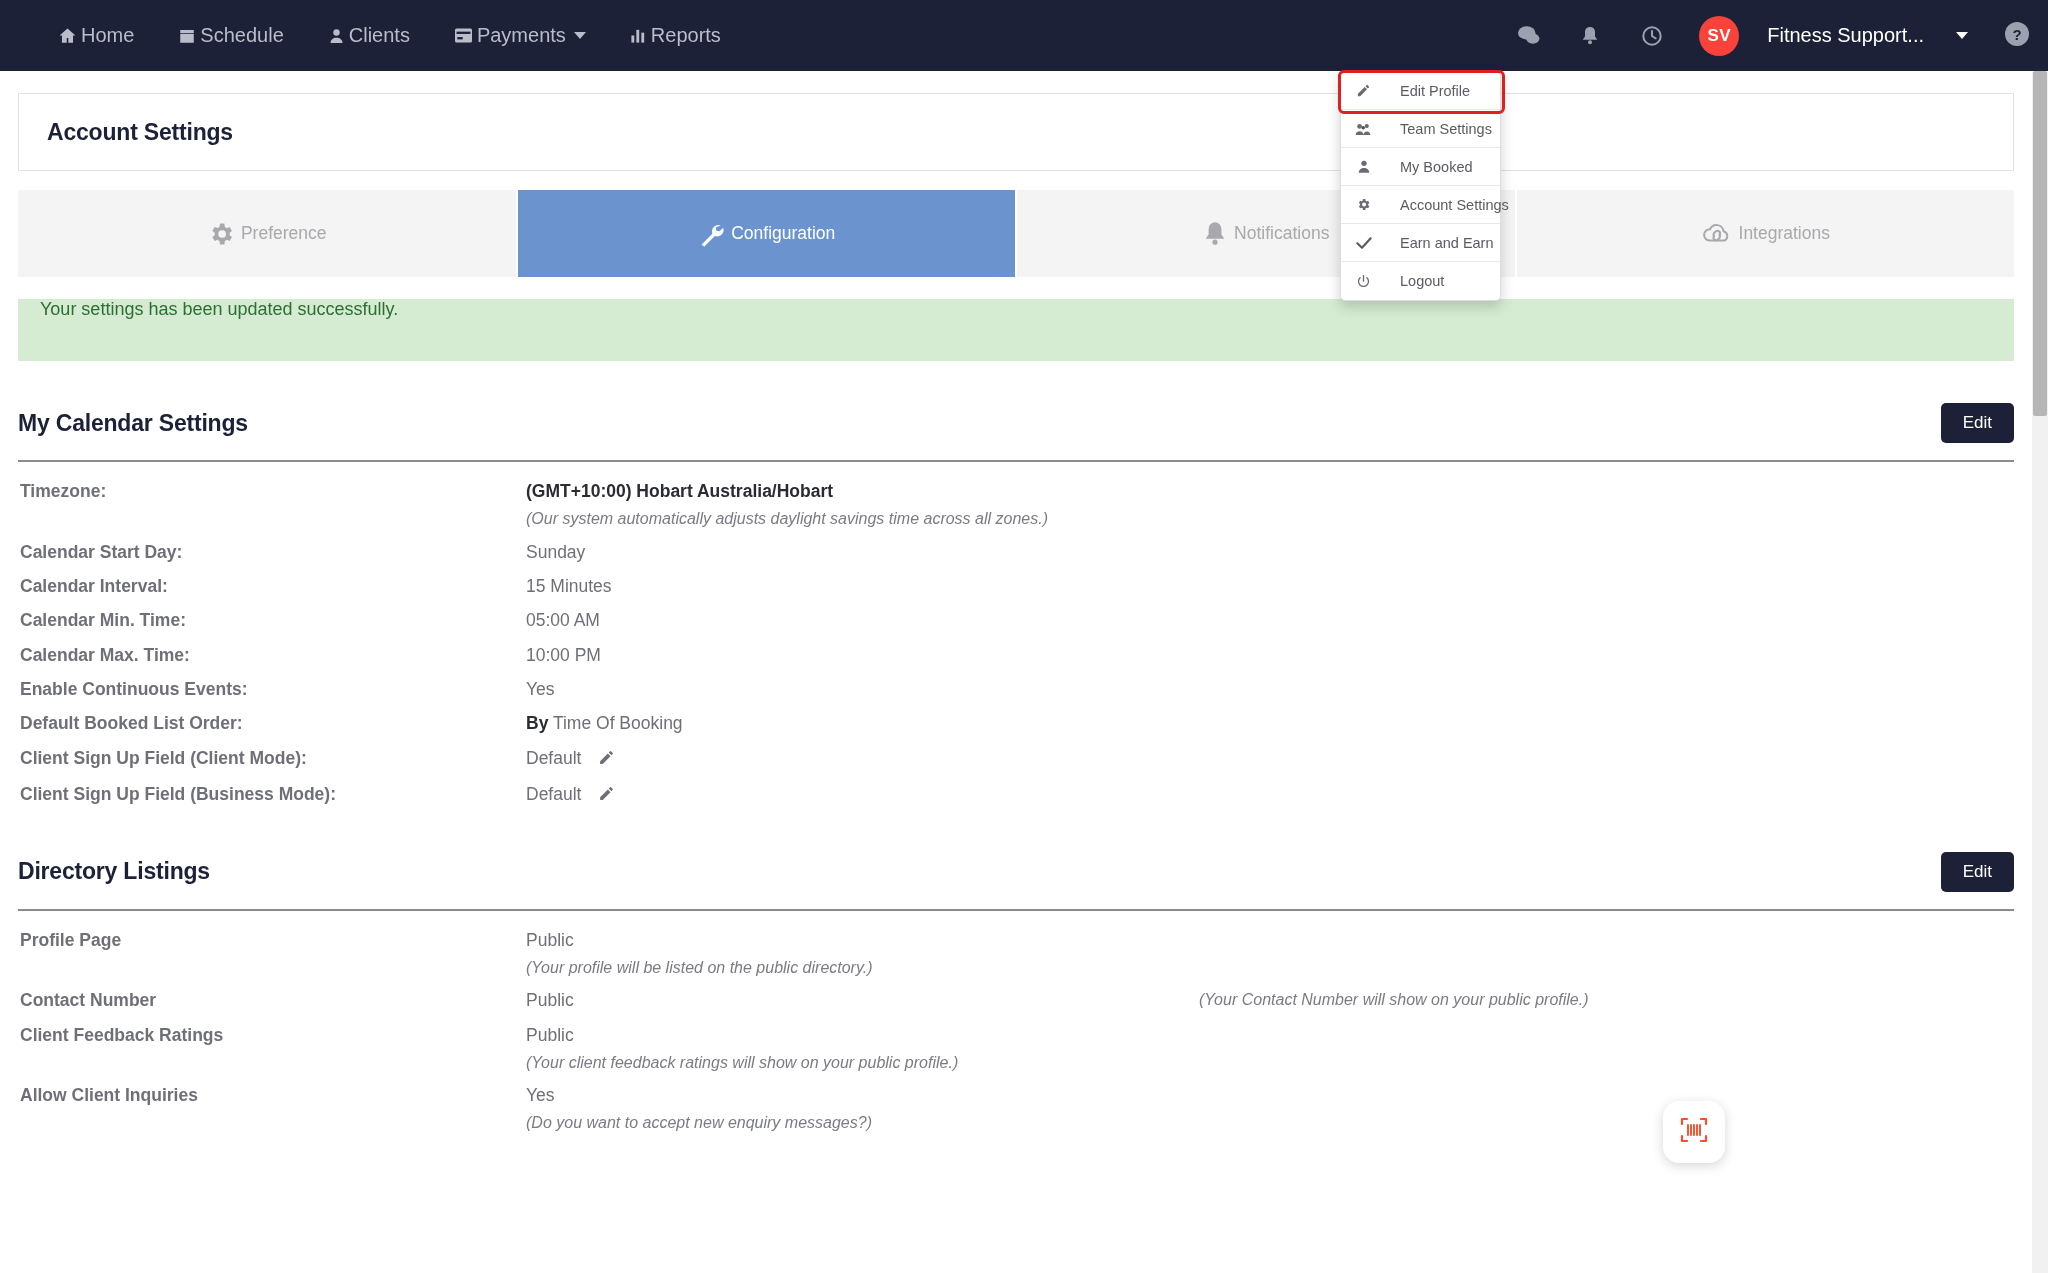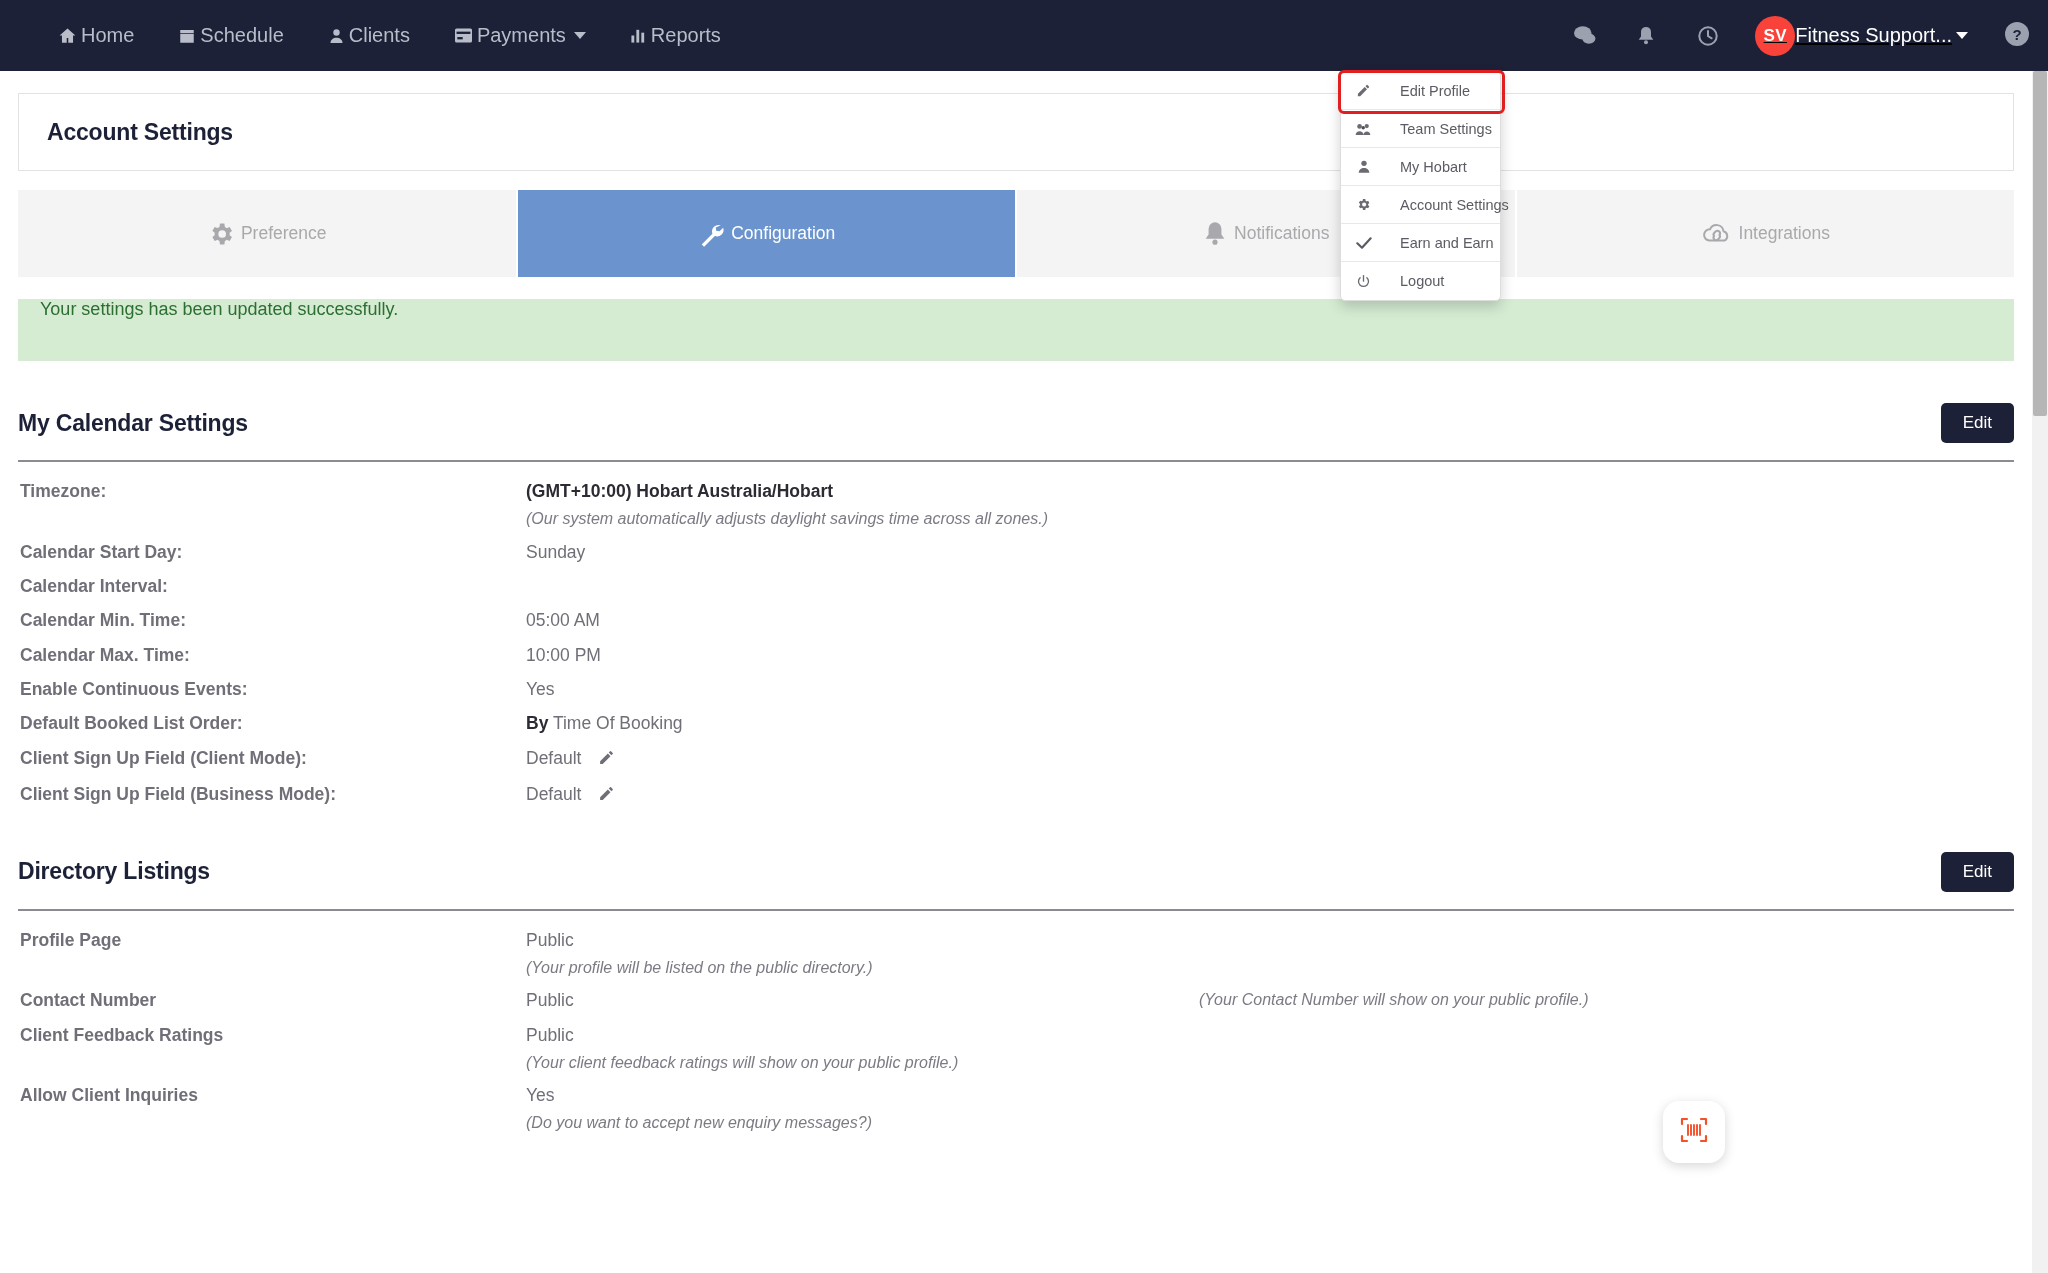--- a/index.html
+++ b/index.html
@@ -34,24 +34,23 @@
   }
 
   .nav-right {
     margin-left: auto; display: flex; align-items: center; height: 71px;
   }
   .nav-icon-btn {
     width: 62px; height: 71px; display: flex;
     align-items: center; justify-content: center; cursor: pointer;
   }
   .user-chip {
-    display: flex; align-items: center; gap: 0;
+    display: flex; align-items: center; gap: 28px;
     height: 71px; padding: 0 18px 0 16px; cursor: pointer;
     position: relative;
-    text-decoration: underline;
   }
   .avatar {
     width: 40px; height: 40px; border-radius: 50%;
     background: #f9423a; color: #fff;
     display: flex; align-items: center; justify-content: center;
     font-size: 17px; font-weight: 700; letter-spacing: .3px;
   }
   .user-name { color: #ffffff; font-size: 20px; white-space: nowrap; text-align: center; }
   .help-btn {
     width: 62px; height: 71px; display: flex;
@@ -347,20 +346,21 @@
         </div>
       </div>
 
       <div class="row">
         <div class="row-label">Calendar Start Day:</div>
         <div class="row-value">Sunday</div>
       </div>
 
       <div class="row">
         <div class="row-label">Calendar Interval:</div>
+        <div class="row-value">15 Minutes</div>
       </div>
 
       <div class="row">
         <div class="row-label">Calendar Min. Time:</div>
         <div class="row-value">05:00 AM</div>
       </div>
 
       <div class="row">
         <div class="row-label">Calendar Max. Time:</div>
         <div class="row-value">10:00 PM</div>
@@ -485,21 +485,21 @@
     <span>Team Settings</span>
   </div>
 
   <div class="dd-item">
     <span class="dd-ico">
       <svg width="14" height="15" viewBox="0 0 24 24" fill="#6a6a72">
           <circle cx="12" cy="6.6" r="4.6"></circle>
           <path d="M3 22.5c0-4.8 4-7.8 9-7.8s9 3 9 7.8z"></path>
         </svg>
     </span>
-    <span>My Hobart</span>
+    <span>My Booked</span>
   </div>
 
   <div class="dd-item">
     <span class="dd-ico">
       <svg width="15" height="15" viewBox="0 0 24 24" fill="#6a6a72">
           <path d="M19.4 13a7.6 7.6 0 0 0 0-2l2-1.6-2-3.4-2.4 1a7.5 7.5 0 0 0-1.7-1L14.9 3h-3.8l-.4 2.9a7.5 7.5 0 0 0-1.7 1l-2.4-1-2 3.4L6.6 11a7.6 7.6 0 0 0 0 2l-2 1.6 2 3.4 2.4-1c.5.4 1.1.8 1.7 1l.4 2.9h3.8l.4-2.9c.6-.3 1.2-.6 1.7-1l2.4 1 2-3.4z"></path>
           <circle cx="13" cy="12" r="3.3" fill="#ffffff"></circle>
         </svg>
     </span>
     <span>Account Settings</span>

